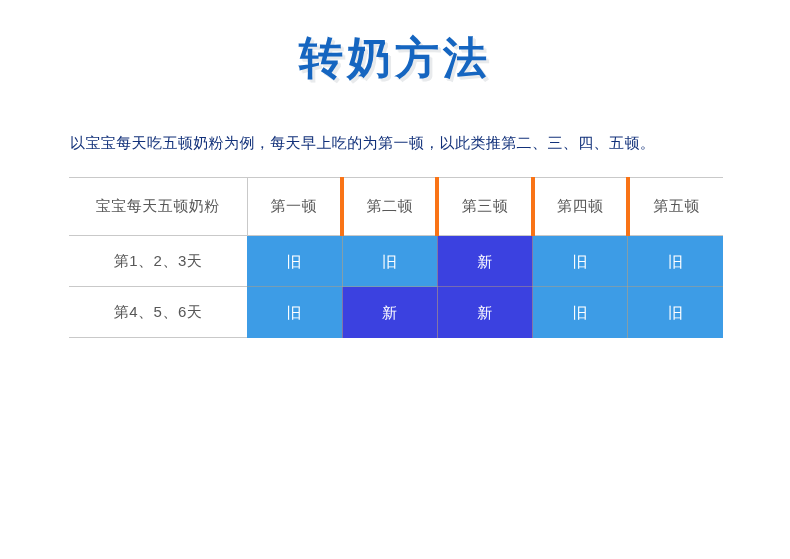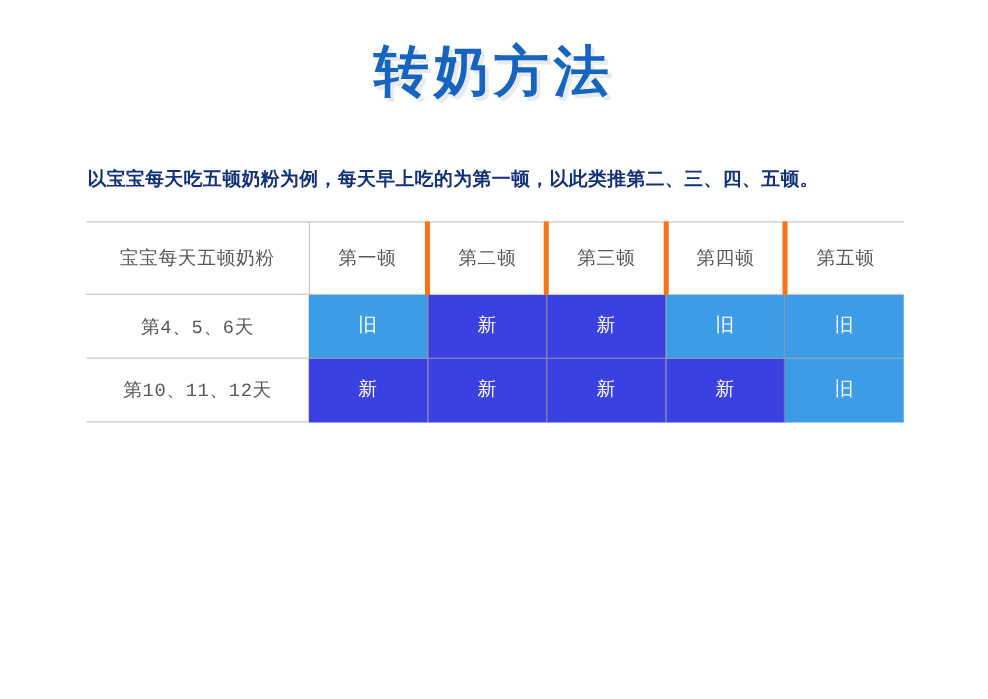--- a/index.html
+++ b/index.html
@@ -37,21 +37,21 @@
     text-shadow: 3px 3px 0 #e8eaec, 2px 2px 0 #eceef0;
     white-space: nowrap;
   }
 
   
   .subtitle {
     position: absolute;
     left: 70px;
     top: 134px;
     font-size: 15px;
-    font-weight: bold;
+    font-weight: normal;
     color: #12317a;
     letter-spacing: 0.4px;
     white-space: nowrap;
   }
 
   
   .table-wrap {
     position: absolute;
     left: 69px;
     top: 177px;
@@ -67,21 +67,20 @@
   table.milk-table col.col-label { width: 178px; }
   table.milk-table col.col-meal  { width: 95.2px; }
 
   table.milk-table th,
   table.milk-table td {
     margin: 0;
     padding: 0;
     text-align: center;
     vertical-align: middle;
     font-weight: normal;
-    font-family: Liberation Mono, monospace;
   }
 
   
   table.milk-table thead tr {
     height: 58px;
   }
   table.milk-table thead th {
     font-size: 15px;
     color: #585858;
     border-top: 1px solid #c9c9c9;
@@ -160,32 +159,32 @@
           <th class="header-label">宝宝每天五顿奶粉</th>
           <th class="header-meal">第一顿</th>
           <th class="header-meal">第二顿</th>
           <th class="header-meal">第三顿</th>
           <th class="header-meal">第四顿</th>
           <th class="header-meal">第五顿</th>
         </tr>
       </thead>
       <tbody id="table-body">
           <tr>
+            <td class="row-label">第1、2、3天</td>
+            <td class="cell old"><span class="cell-text">旧</span></td>
+            <td class="cell old"><span class="cell-text">旧</span></td>
+            <td class="cell new"><span class="cell-text">新</span></td>
+            <td class="cell old"><span class="cell-text">旧</span></td>
+            <td class="cell old"><span class="cell-text">旧</span></td>
+          </tr>
+          <tr>
             <td class="row-label">第4、5、6天</td>
             <td class="cell old"><span class="cell-text">旧</span></td>
             <td class="cell new"><span class="cell-text">新</span></td>
             <td class="cell new"><span class="cell-text">新</span></td>
             <td class="cell old"><span class="cell-text">旧</span></td>
-            <td class="cell old"><span class="cell-text">旧</span></td>
-          </tr>
-          <tr>
-            <td class="row-label">第10、11、12天</td>
-            <td class="cell new"><span class="cell-text">新</span></td>
-            <td class="cell new"><span class="cell-text">新</span></td>
-            <td class="cell new"><span class="cell-text">新</span></td>
-            <td class="cell new"><span class="cell-text">新</span></td>
             <td class="cell old"><span class="cell-text">旧</span></td>
           </tr>
         </tbody>
     </table>
   </div>
 
 </div>
 
 </body></html>

